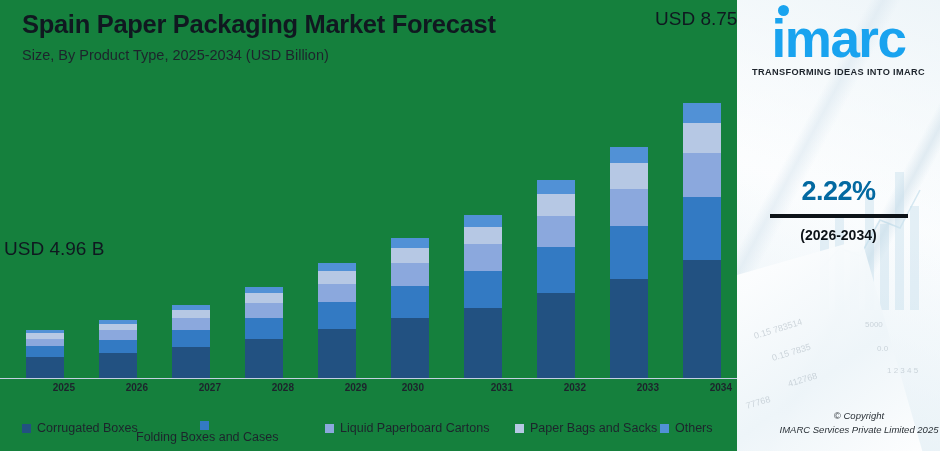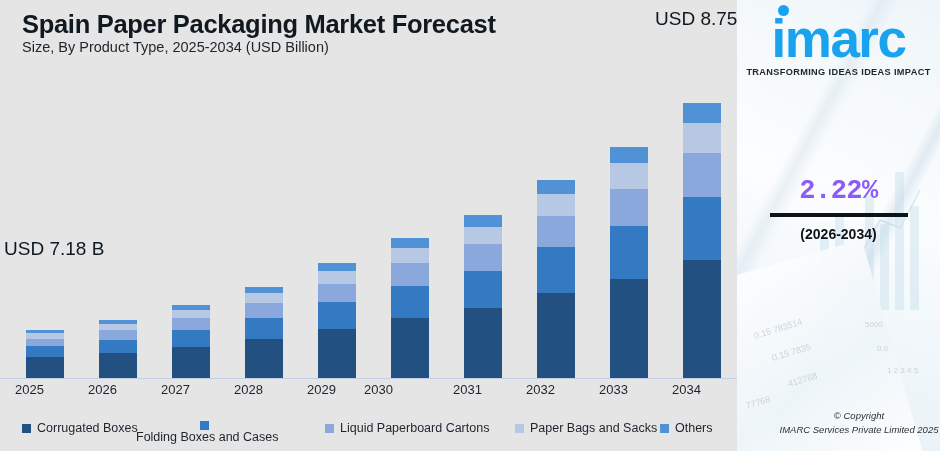--- a/index.html
+++ b/index.html
@@ -13,32 +13,32 @@
   #root {
     position: relative;
     width: 940px; height: 451px;
     display: flex;
   }
 
   
   #chart-panel {
     position: relative;
     width: 737px; height: 451px;
-    background: #e5e5e5;
+    background: #15803d;
     flex: 0 0 737px;
   }
 
   #title-block { position: absolute; left: 22px; top: 10px; }
   #chart-title {
     font-size: 25.5px; font-weight: bold; color: #101820;
     letter-spacing: -0.3px; white-space: nowrap;
   }
   #chart-subtitle {
     font-size: 14.5px; font-weight: normal; color: #1d242c;
-    margin-top: 0; white-space: nowrap;
+    margin-top: 8px; white-space: nowrap;
   }
 
   
   #plot {
     position: absolute;
     left: 0; top: 70px;
     width: 737px; height: 309px;
   }
   #baseline {
     position: absolute; left: 0; bottom: 0;
@@ -59,22 +59,22 @@
   }
   #callout-start { left: 4px; top: 238px; }
   #callout-end   { left: 655px; top: 8px; }
 
   
   #xaxis {
     position: absolute; left: 0; top: 382px; width: 737px; height: 24px;
   }
   .xtick {
     position: absolute; top: 0;
-    font-size: 13px; color: #1d242c;
-    text-align: left; white-space: nowrap;
+    font-size: 10px; color: #1d242c;
+    text-align: right; white-space: nowrap; font-weight: bold;
   }
 
   
   #legend {
     position: absolute; left: 0; bottom: 6px;
     width: 737px; height: 24px;
   }
   .legend-item {
     position: absolute; top: 0;
     display: flex; align-items: center; white-space: nowrap;
@@ -130,21 +130,21 @@
   #logo-tagline {
     margin-top: 2px;
     font-size: 9.2px; font-weight: bold; color: #1d242c;
     letter-spacing: 0.35px;
   }
 
   #cagr-block {
     position: absolute; left: 0; top: 176px; width: 203px; text-align: center;
   }
   #cagr-value {
-    font-size: 27px; font-weight: bold; color: #8b5cf6; letter-spacing: -0.5px; font-family: Liberation Mono, monospace;
+    font-size: 27px; font-weight: bold; color: #0369a1; letter-spacing: -0.5px;
   }
   #cagr-rule {
     width: 138px; height: 4px; background: #0d1318;
     margin: 7px auto 9px auto;
   }
   #cagr-label { font-size: 14.5px; font-weight: bold; color: #0d1318; }
   #cagr-period { font-size: 14px; font-weight: bold; color: #0d1318; margin-top: 4px; }
 
   #copyright-block {
     position: absolute; left: 0; bottom: 16px; width: 244px; text-align: center; font-style: italic;
@@ -232,21 +232,21 @@
         </div>
         <div class="bar-group" style="left: 683px; width: 38px; height: 275px;">
           <div class="seg" title="Others 2034: 0.62" style="background: rgb(81, 145, 214); height: 19.4857px;"></div>
           <div class="seg" title="Paper Bags and Sacks 2034: 0.96" style="background: rgb(182, 200, 228); height: 30.1714px;"></div>
           <div class="seg" title="Liquid Paperboard Cartons 2034: 1.4" style="background: rgb(139, 168, 221); height: 44px;"></div>
           <div class="seg" title="Folding Boxes and Cases 2034: 2.01" style="background: rgb(51, 122, 195); height: 63.1714px;"></div>
           <div class="seg" title="Corrugated Boxes 2034: 3.76" style="background: rgb(34, 81, 129); height: 118.171px;"></div>
         </div>
       </div>
 
-    <div class="callout" id="callout-start">USD 7.18 B</div>
+    <div class="callout" id="callout-start">USD 4.96 B</div>
     <div class="callout" id="callout-end">USD 8.75 B</div>
 
     <div id="xaxis">
         <div class="xtick" style="left: 15px; width: 60px;">2025</div>
         <div class="xtick" style="left: 88px; width: 60px;">2026</div>
         <div class="xtick" style="left: 161px; width: 60px;">2027</div>
         <div class="xtick" style="left: 234px; width: 60px;">2028</div>
         <div class="xtick" style="left: 307px; width: 60px;">2029</div>
         <div class="xtick" style="left: 364px; width: 60px;">2030</div>
         <div class="xtick" style="left: 453px; width: 60px;">2031</div>
@@ -309,21 +309,21 @@
         <text x="140" y="34">0.0</text>
         <text x="150" y="56">1 2 3 4 5</text>
       </g>
     </svg>
 
     <div id="logo-block">
       <div id="logo-word">
         <span id="logo-dot"></span>
         <span>imarc</span>
       </div>
-      <div id="logo-tagline">TRANSFORMING IDEAS IDEAS IMPACT</div>
+      <div id="logo-tagline">TRANSFORMING IDEAS INTO IMARC</div>
     </div>
 
     <div id="cagr-block">
       <div id="cagr-value">2.22%</div>
       <div id="cagr-rule"></div>
       <div id="cagr-period">(2026-2034)</div>
     </div>
 
     <div id="copyright-block">
       <div id="copyright-line1">© Copyright</div>

